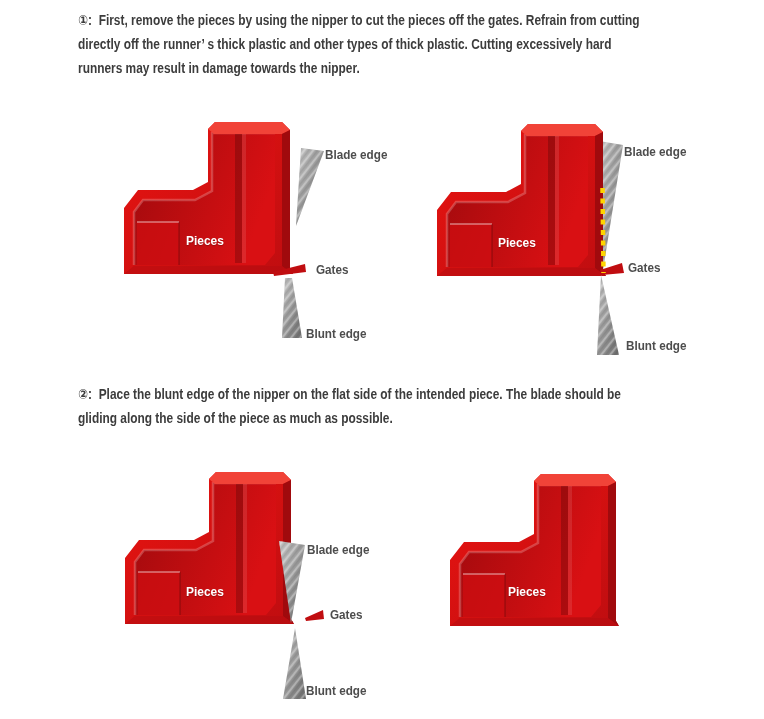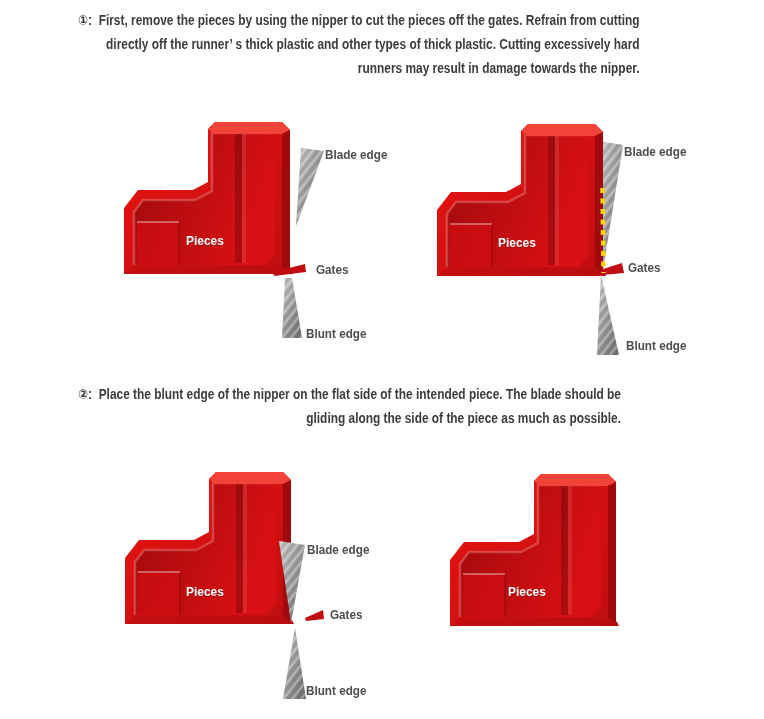--- a/index.html
+++ b/index.html
@@ -1,19 +1,18 @@
 <!DOCTYPE html>
 <html style="--text-dark: #3c3c3c; --label-gray: #4d4d4d; --piece-red: #d81014; --piece-red-dark: #a00a0d; --piece-red-bright: #f14338; --gate-red: #c00d10; --steel-light: #c9c9c9; --steel-dark: #6d6d6d; --cut-yellow: #ffd400; --piece-label-white: #ffffff;"><head>
 <meta charset="utf-8">
 <style>
   html,body{margin:0;padding:0;background:#ffffff;}
   .stage{
     position:relative;width:764px;height:719px;background:#ffffff;overflow:hidden;
     font-family:"Liberation Sans","DejaVu Sans",sans-serif;
-    text-align:right;
   }
   .step{
     position:absolute;left:78px;
     font-size:14px;font-weight:bold;color:var(--text-dark,#3c3c3c);
     line-height:24px;transform:scaleX(0.85);transform-origin:0 0;
   }
   .line{white-space:pre;}
   .dlabel{
     position:absolute;font-size:13px;font-weight:bold;color:var(--label-gray,#4d4d4d);
     white-space:pre;transform:scaleX(0.9);transform-origin:0 0;line-height:13px;

